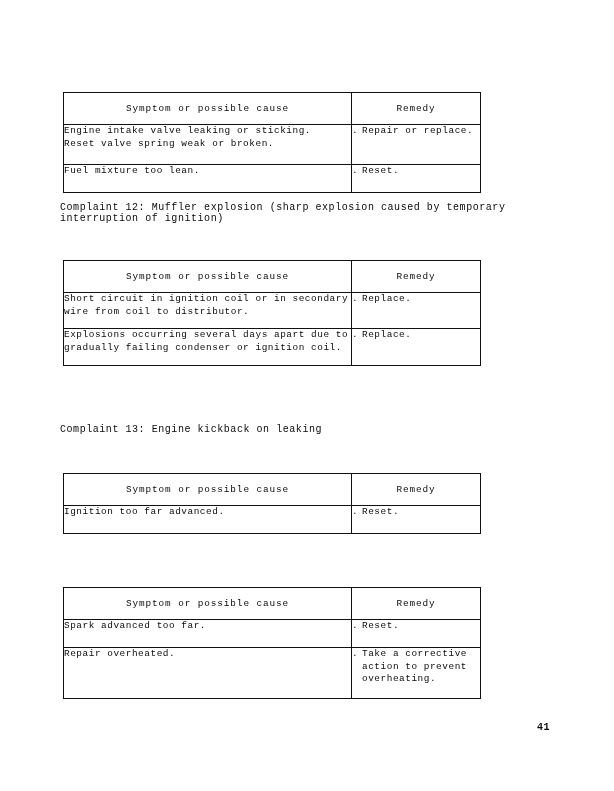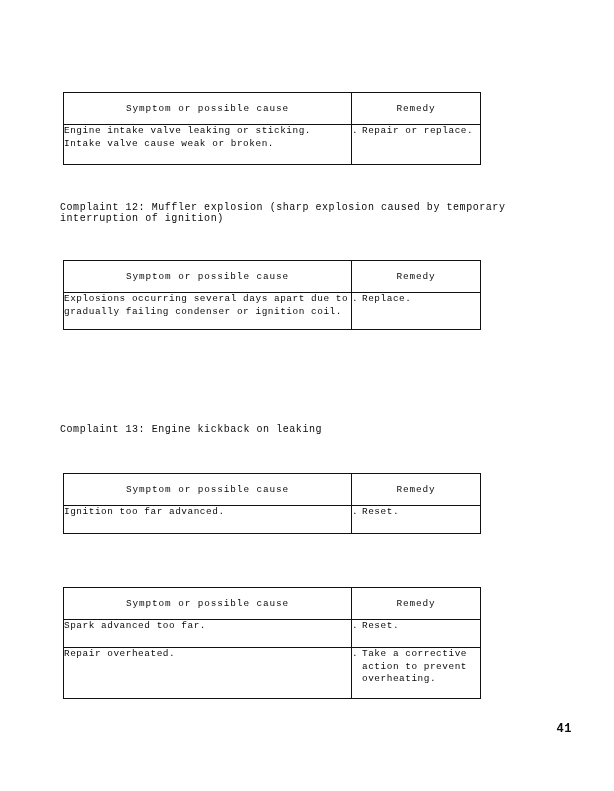--- a/index.html
+++ b/index.html
@@ -79,59 +79,76 @@
     font-size: 10px;
     letter-spacing: 0.55px;
     line-height: 11px;
     white-space: pre-line;
     color: #0a0a0a;
   }
 
   
   .page-number {
     position: absolute;
-    right: 42px;
+    right: 64px;
     top: 722px;
-    font-size: 12px;
+    font-size: 10px;
     font-weight: bold;
     letter-spacing: 0.5px;
     margin-left: 37px;
   }
 </style>
 </head>
 <body>
 
 <div class="page">
 
   <table class="tbl" style="left:63px; top:68px; width:415px;">
     <tbody>
         <tr>
       <th class="hd-cell col-sym">Symptom or possible cause</th>
       <th class="hd-cell col-rem">Remedy</th>
     </tr>
     <tr>
       <td class="sym-cell" style="height:39px;">
         <span class="sym-text">Engine intake valve leaking or sticking.
-Intake valve cause weak or broken.</span>
+Reset valve spring weak or broken.</span>
       </td>
       <td class="rem-cell">
         <span class="bullet">.</span><span class="rem-text">Repair or replace.</span>
+      </td>
+    </tr>
+    <tr>
+      <td class="sym-cell" style="height:27px;">
+        <span class="sym-text">Fuel mixture too lean.</span>
+      </td>
+      <td class="rem-cell">
+        <span class="bullet">.</span><span class="rem-text">Reset.</span>
       </td>
     </tr>
   </tbody>
     </table>
 
   <div class="heading" style="left:60px; top:202px;">Complaint 12: Muffler explosion (sharp explosion caused by temporary
             interruption of ignition)</div>
 
   <table class="tbl" style="left:63px; top:236px; width:415px;">
     <tbody>
         <tr>
       <th class="hd-cell col-sym">Symptom or possible cause</th>
       <th class="hd-cell col-rem">Remedy</th>
+    </tr>
+    <tr>
+      <td class="sym-cell" style="height:35px;">
+        <span class="sym-text">Short circuit in ignition coil or in secondary
+wire from coil to distributor.</span>
+      </td>
+      <td class="rem-cell">
+        <span class="bullet">.</span><span class="rem-text">Replace.</span>
+      </td>
     </tr>
     <tr>
       <td class="sym-cell" style="height:36px;">
         <span class="sym-text">Explosions occurring several days apart due to
 gradually failing condenser or ignition coil.</span>
       </td>
       <td class="rem-cell">
         <span class="bullet">.</span><span class="rem-text">Replace.</span>
       </td>
     </tr>

